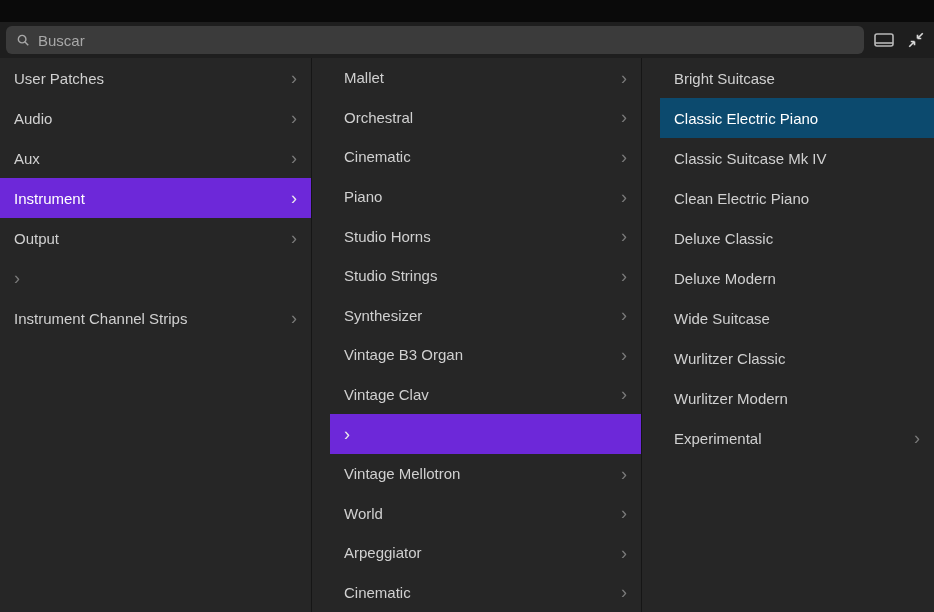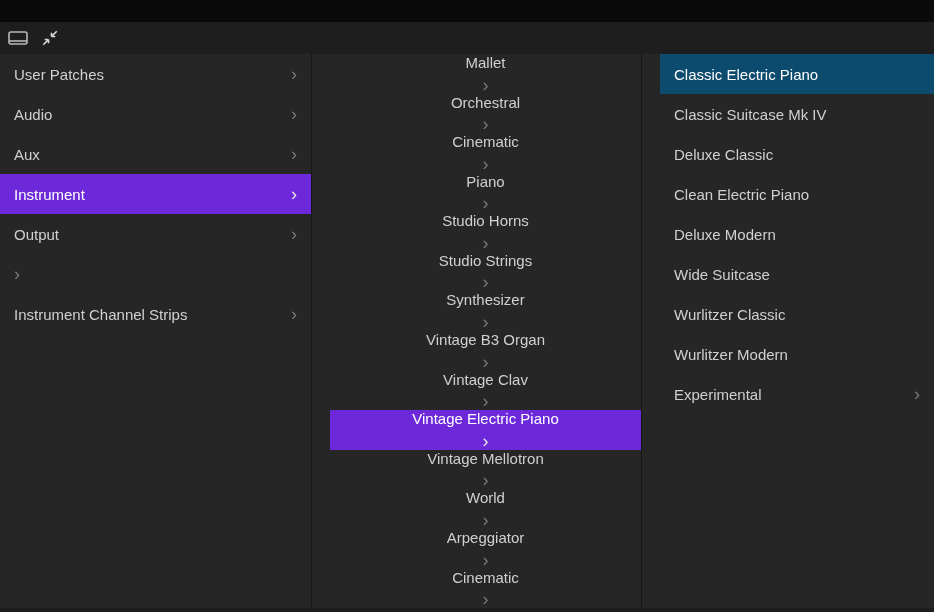--- a/index.html
+++ b/index.html
@@ -67,21 +67,21 @@
     .col3 { flex: 1; }
     .row {
       height: 40px;
       display: flex;
       align-items: center;
       justify-content: space-between;
       padding: 0 14px 0 14px;
       cursor: pointer;
       color: #d0d0d0;
     }
-    .col2 .row { padding-left: 14px; flex-direction: column; }
+    .col2 .row { padding-left: 14px; }
     .row.selected-gray {
       background: #6d28d9;
       color: #fff;
     }
     .row.selected-blue {
       background: #0c4a6e;
       color: #fff;
     }
     .row .label { white-space: nowrap; overflow: hidden; }
     .chevron {
@@ -91,20 +91,29 @@
       flex-shrink: 0;
     }
     .row.selected-gray .chevron { color: #eaeaea; }
   </style>
 </head>
 <body>
 
 <div class="top-strip"></div>
 
 <div class="search-row">
+  <div class="search-field">
+    <span class="search-icon">
+      <svg width="14" height="14" viewBox="0 0 24 24" fill="none" stroke="#a8a8a8" stroke-width="2.4">
+        <circle cx="10.5" cy="10.5" r="6.5"></circle>
+          <line x1="15.5" y1="15.5" x2="21" y2="21"></line>
+      </svg>
+    </span>
+    <input type="text" placeholder="Buscar" style="">
+  </div>
   <div class="toolbar-btn">
     <svg width="20" height="14" viewBox="0 0 20 14" fill="none" stroke="#b8b8b8" stroke-width="1.6">
       <rect x="1" y="1" width="18" height="12" rx="2"></rect>
       <line x1="1" y1="10" x2="19" y2="10"></line>
     </svg>
   </div>
   <div class="toolbar-btn">
     <svg width="18" height="18" viewBox="0 0 24 24" fill="none" stroke="#d8d8d8" stroke-width="2.2">
       <path d="M14 10 L21 3 M14 10 L14 5 M14 10 L19 10"></path>
       <path d="M10 14 L3 21 M10 14 L10 19 M10 14 L5 14"></path>
@@ -173,52 +182,54 @@
       </div>
       <div class="row">
         <span class="label">Vintage B3 Organ</span>
         <span class="chevron">›</span>
       </div>
       <div class="row">
         <span class="label">Vintage Clav</span>
         <span class="chevron">›</span>
       </div>
       <div class="row selected-gray">
-        <span class="label">Vintage Electric Piano</span>
         <span class="chevron">›</span>
       </div>
       <div class="row">
         <span class="label">Vintage Mellotron</span>
         <span class="chevron">›</span>
       </div>
       <div class="row">
         <span class="label">World</span>
         <span class="chevron">›</span>
       </div>
       <div class="row">
         <span class="label">Arpeggiator</span>
         <span class="chevron">›</span>
       </div>
       <div class="row">
         <span class="label">Cinematic</span>
         <span class="chevron">›</span>
       </div>
     </div>
   <div class="column col3" id="col3">
+      <div class="row">
+        <span class="label">Bright Suitcase</span>
+      </div>
       <div class="row selected-blue">
         <span class="label">Classic Electric Piano</span>
       </div>
       <div class="row">
         <span class="label">Classic Suitcase Mk IV</span>
       </div>
       <div class="row">
+        <span class="label">Clean Electric Piano</span>
+      </div>
+      <div class="row">
         <span class="label">Deluxe Classic</span>
-      </div>
-      <div class="row">
-        <span class="label">Clean Electric Piano</span>
       </div>
       <div class="row">
         <span class="label">Deluxe Modern</span>
       </div>
       <div class="row">
         <span class="label">Wide Suitcase</span>
       </div>
       <div class="row">
         <span class="label">Wurlitzer Classic</span>
       </div>

